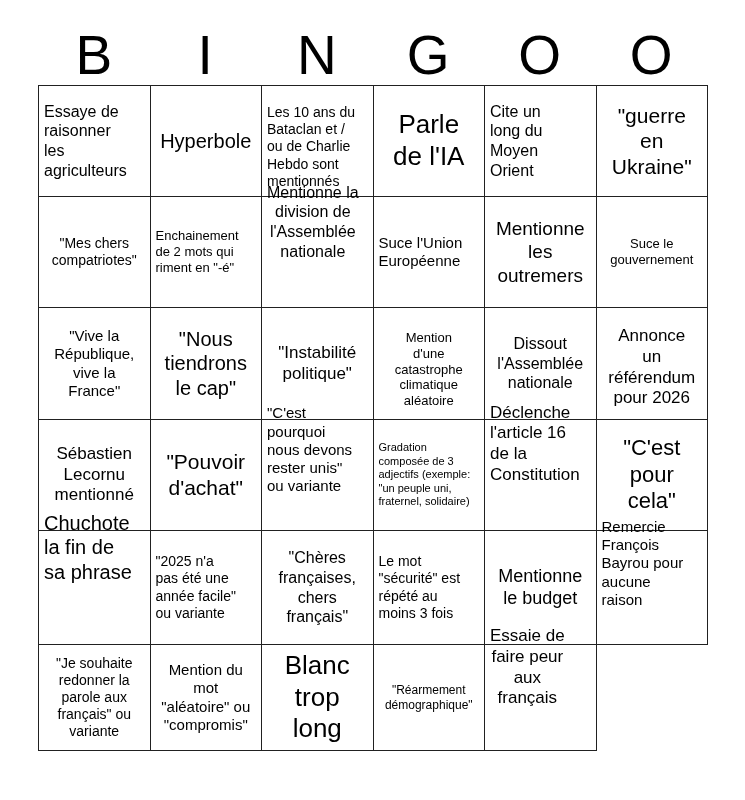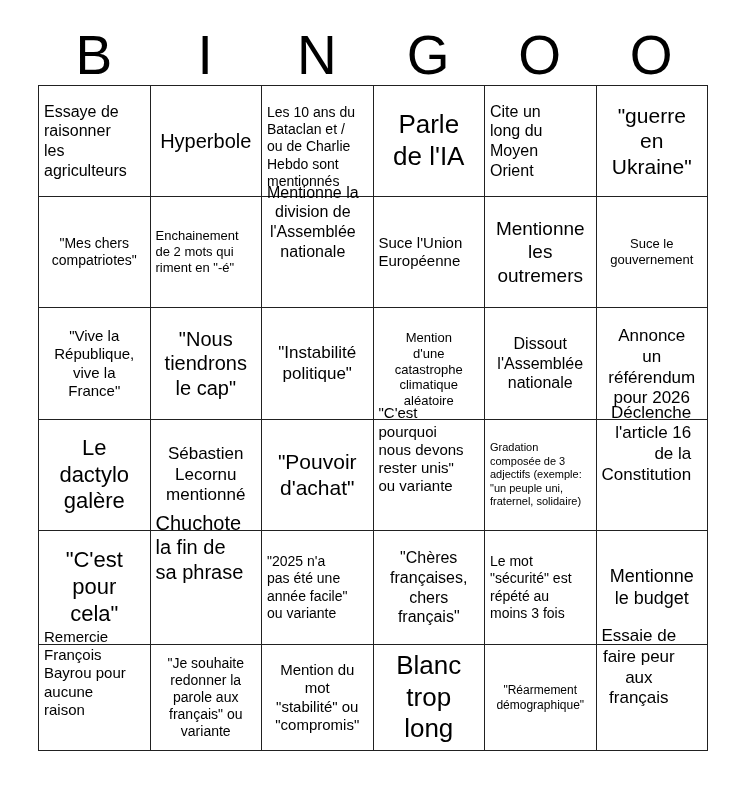--- a/index.html
+++ b/index.html
@@ -47,21 +47,21 @@
   }
   
   .fs11{font-size:11px;} .fs12{font-size:12px;} .fs13{font-size:13px;}
   .fs14{font-size:14px;} .fs15{font-size:15px;} .fs16{font-size:16px;}
   .fs17{font-size:17px;} .fs18{font-size:18px;} .fs19{font-size:19px;}
   .fs20{font-size:20px;} .fs21{font-size:21px;} .fs22{font-size:22px;}
   .fs26{font-size:26px;} .fs30{font-size:26px;}
   
   .d4{transform:translateY(4px);} .d6{transform:translateY(6px);}
   .u24{transform:translateY(-24px);} .u25{transform:translateY(-25px);}
-  .u30{transform:translateY(-30px);text-align:center;} .u31{transform:translateY(-31px);text-align:right;}
+  .u30{transform:translateY(-30px);text-align:center;} .u31{transform:translateY(-31px);}
   .u40{transform:translateY(-40px);}
 </style>
 </head>
 <body>
 
 <div class="title">
   <span class="letter">B</span>
   <span class="letter">I</span>
   <span class="letter">N</span>
   <span class="letter">G</span>
@@ -160,25 +160,20 @@
 nationale</span>
     </div>
   <div class="cell">
       <span class="cell-text fs17 d4">Annonce
 un
 référendum
 pour 2026</span>
     </div>
 
   <div class="cell">
-      <span class="cell-text fs22">Le
-dactylo
-galère</span>
-    </div>
-  <div class="cell">
       <span class="cell-text fs17">Sébastien
 Lecornu
 mentionné</span>
     </div>
   <div class="cell">
       <span class="cell-text fs21">"Pouvoir
 d'achat"</span>
     </div>
   <div class="cell left">
       <span class="cell-text fs15 u25">"C'est
@@ -244,21 +239,21 @@
   <div class="cell">
       <span class="cell-text fs14">"Je souhaite
 redonner la
 parole aux
 français" ou
 variante</span>
     </div>
   <div class="cell">
       <span class="cell-text fs15">Mention du
 mot
-"stabilité" ou
+"aléatoire" ou
 "compromis"</span>
     </div>
   <div class="cell">
       <span class="cell-text fs26">Blanc
 trop
 long</span>
     </div>
   <div class="cell">
       <span class="cell-text fs12">"Réarmement
 démographique"</span>

